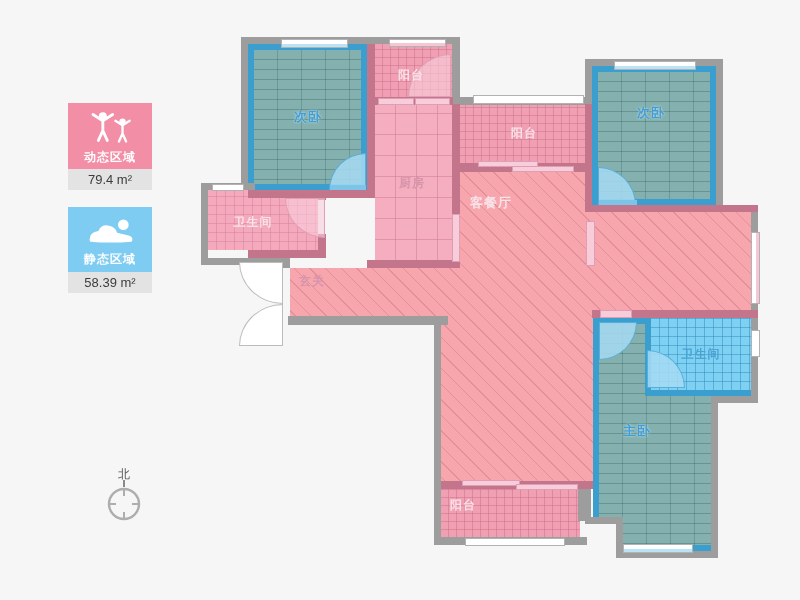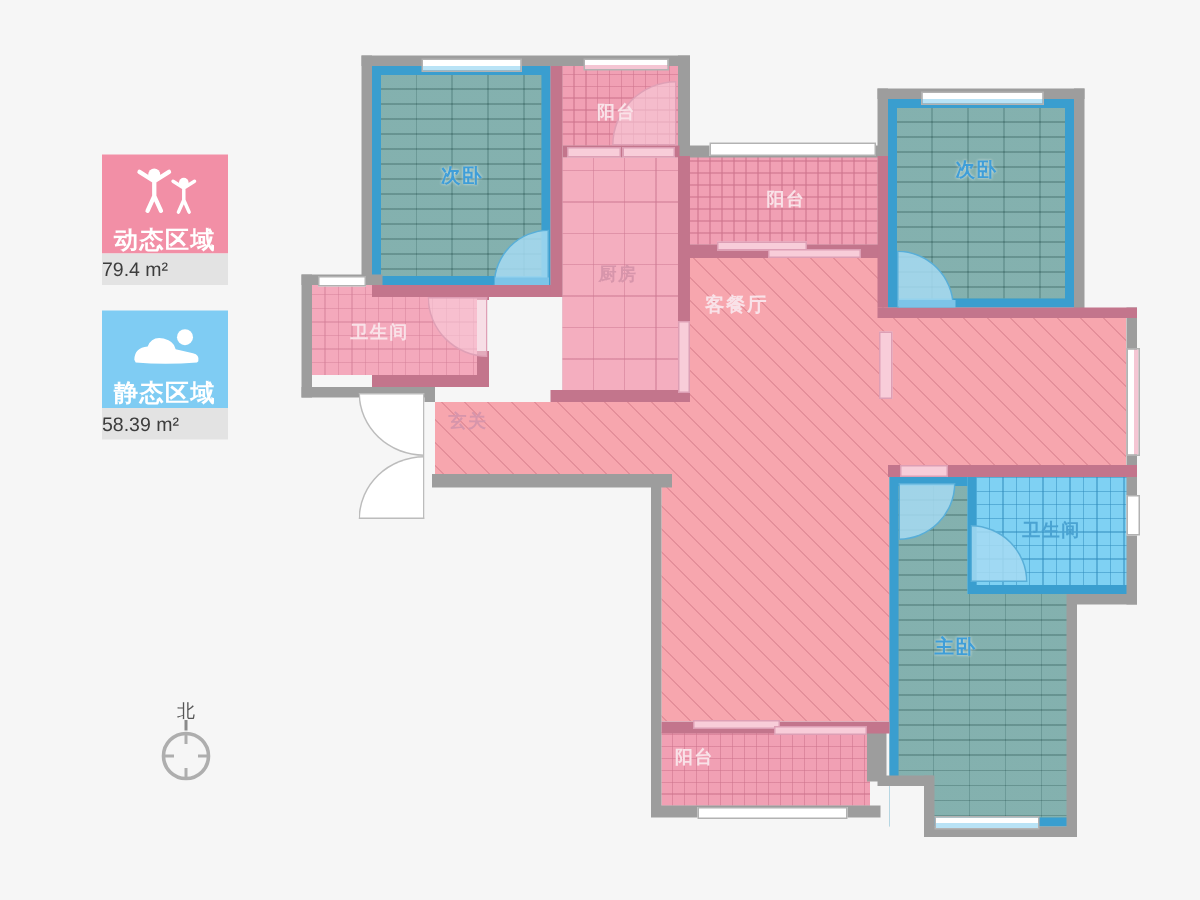--- a/index.html
+++ b/index.html
@@ -69,23 +69,23 @@
        font-weight:bold;font-size:12px;letter-spacing:1px;}
   .lbl-blue{color:#3f9ed8;font-size:13px;text-shadow:0 0 2px rgba(255,255,255,.75);}
   .lbl-blue2{color:#4aa3d2;}
   .lbl-pink{color:#f9e2e8;}
   .lbl-pink2{color:#d795ab;}
   
   .legend-card{position:absolute;width:84px;display:flex;flex-direction:column;
        align-items:center;justify-content:flex-end;box-sizing:border-box;}
   .legend-icon-box{width:84px;height:66px;display:flex;flex-direction:column;
        align-items:center;justify-content:space-between;padding:8px 0 6px 0;box-sizing:border-box;}
-  .legend-label{color:#ffffff;font-size:16px;font-weight:bold;letter-spacing:1px;}
+  .legend-label{color:#ffffff;font-size:12px;font-weight:bold;letter-spacing:1px;}
   .legend-strip{position:absolute;width:84px;height:21px;background:#e3e3e3;
-       display:flex;align-items:center;
+       display:flex;align-items:center;justify-content:center;
        font-size:13px;color:#3c3c3c;}
   
   .compass{position:absolute;left:100px;top:468px;width:48px;height:58px;text-align:center;}
   .compass-label{display:block;font-size:12px;color:#555;line-height:12px;}
 </style>
 </head>
 <body>
 
 <div class="abs" style="left:0;top:0;width:800px;height:600px;">
 

